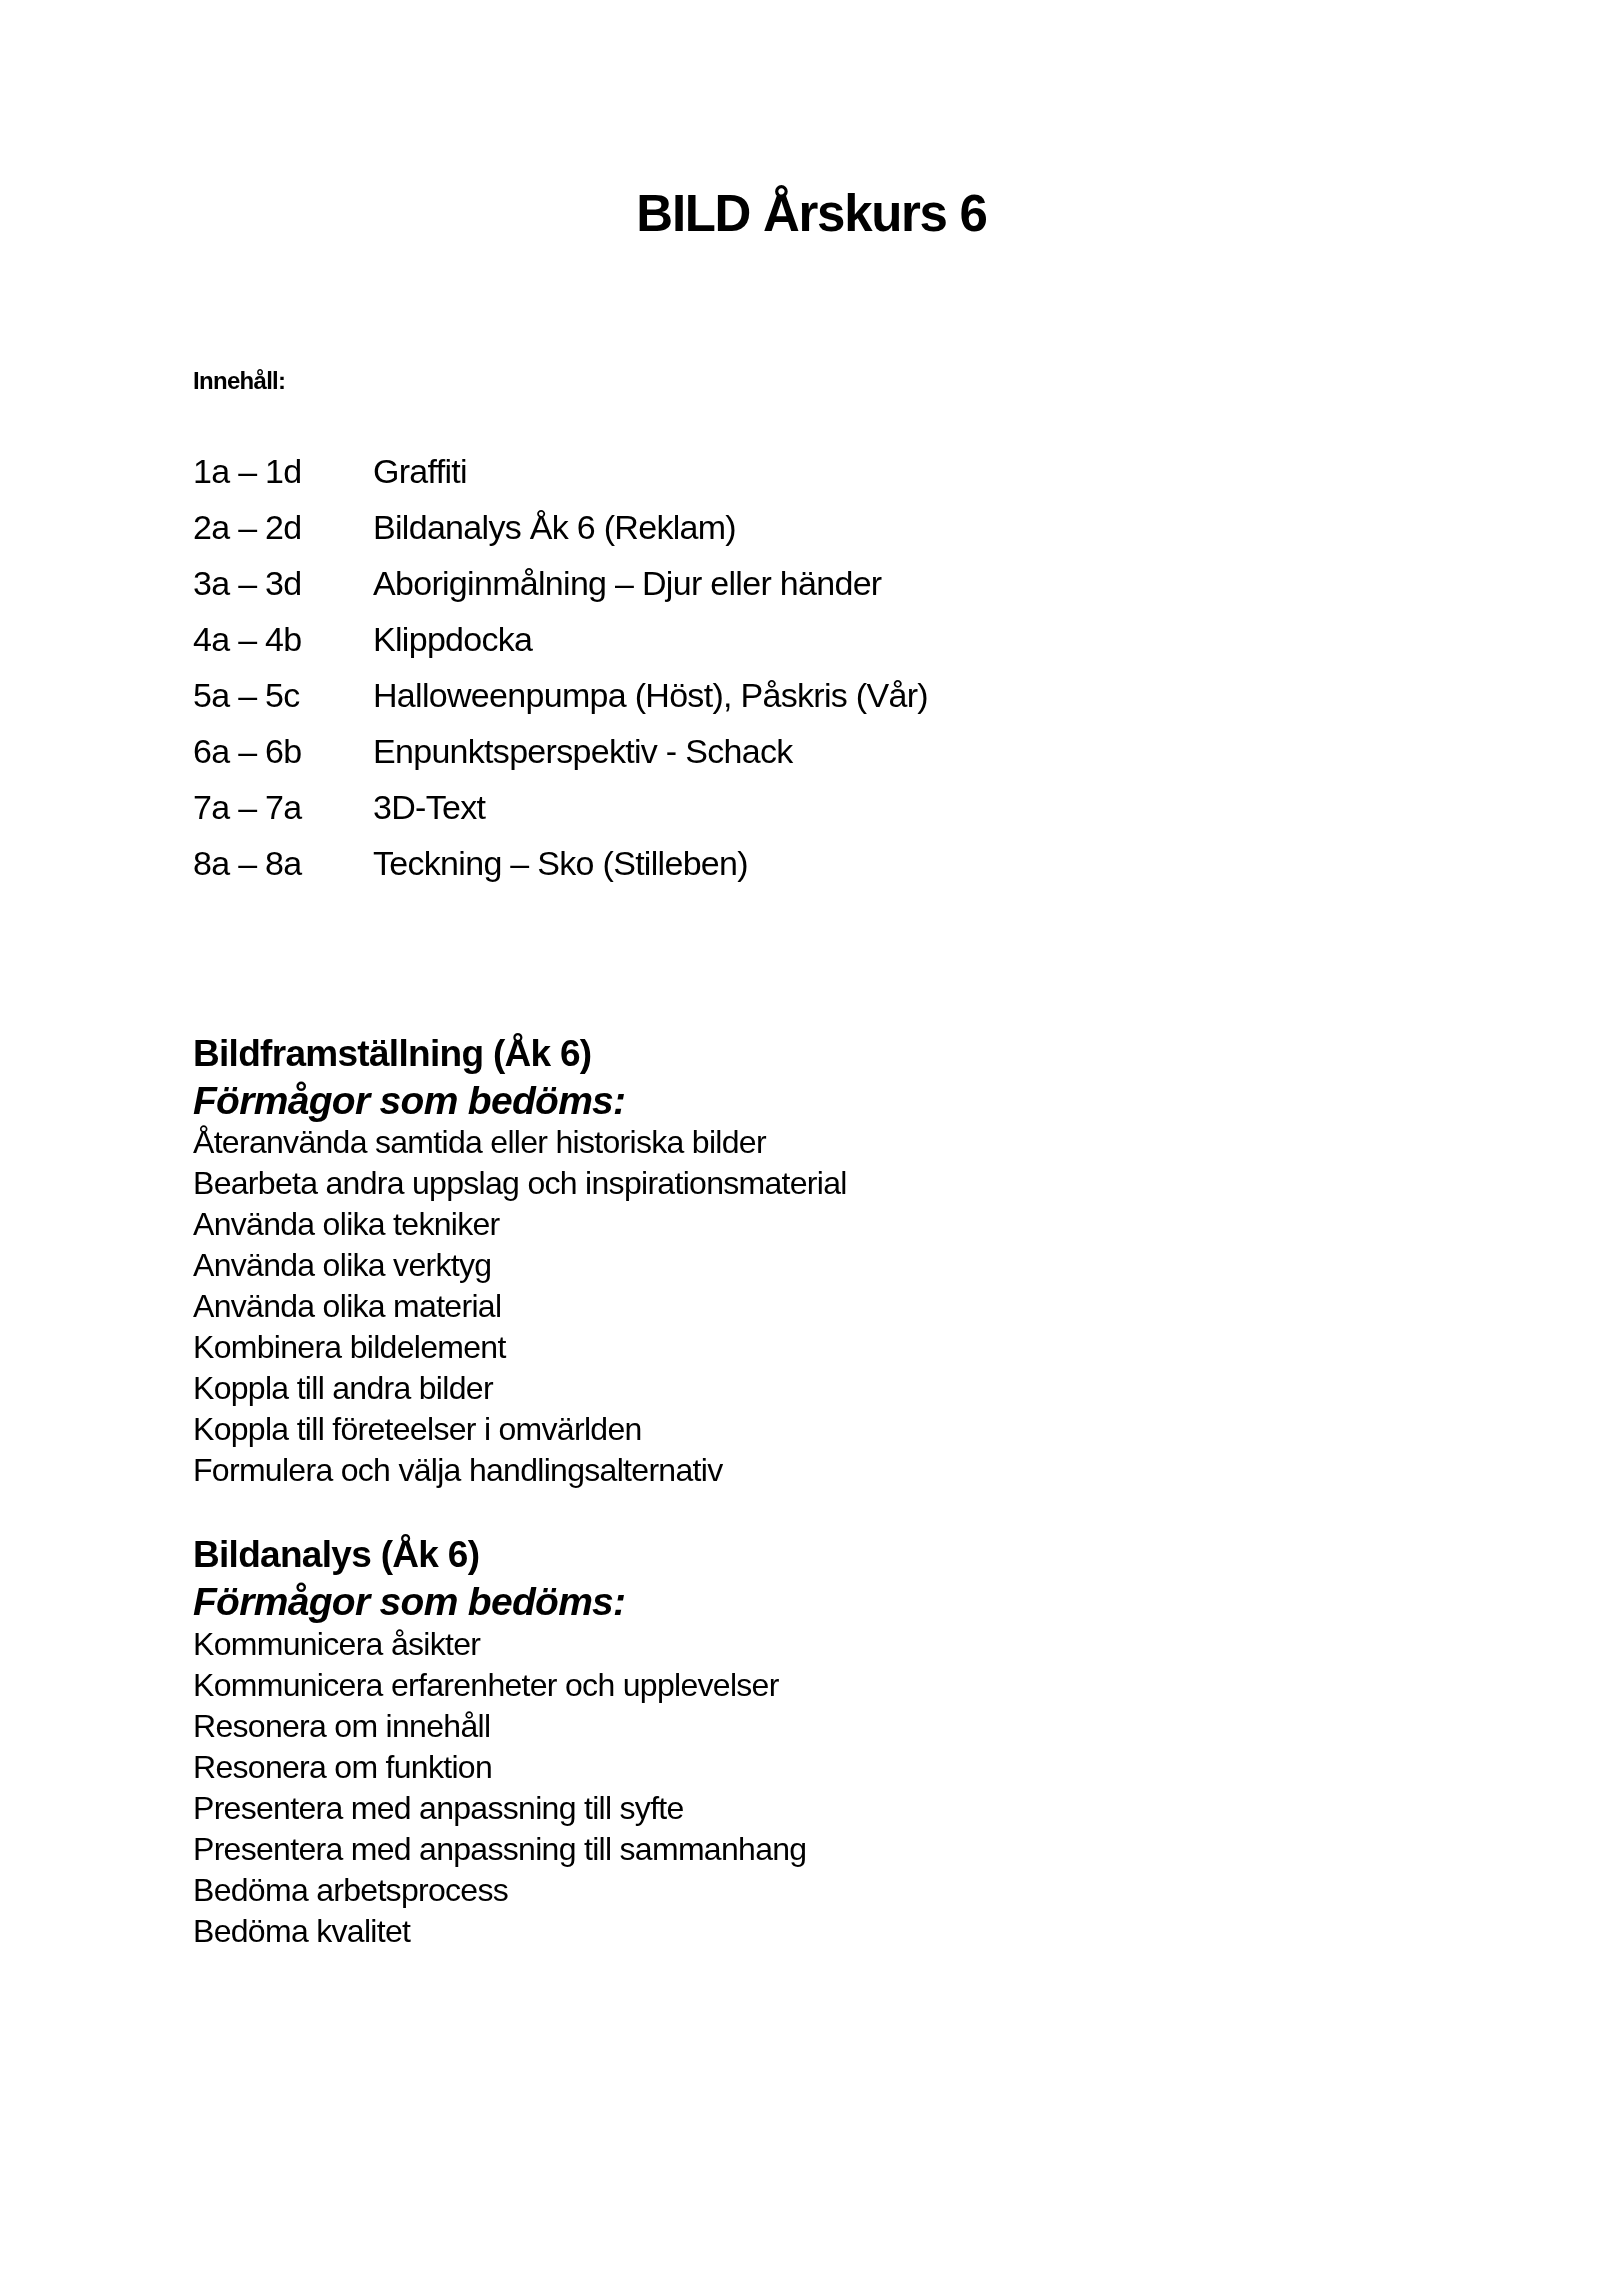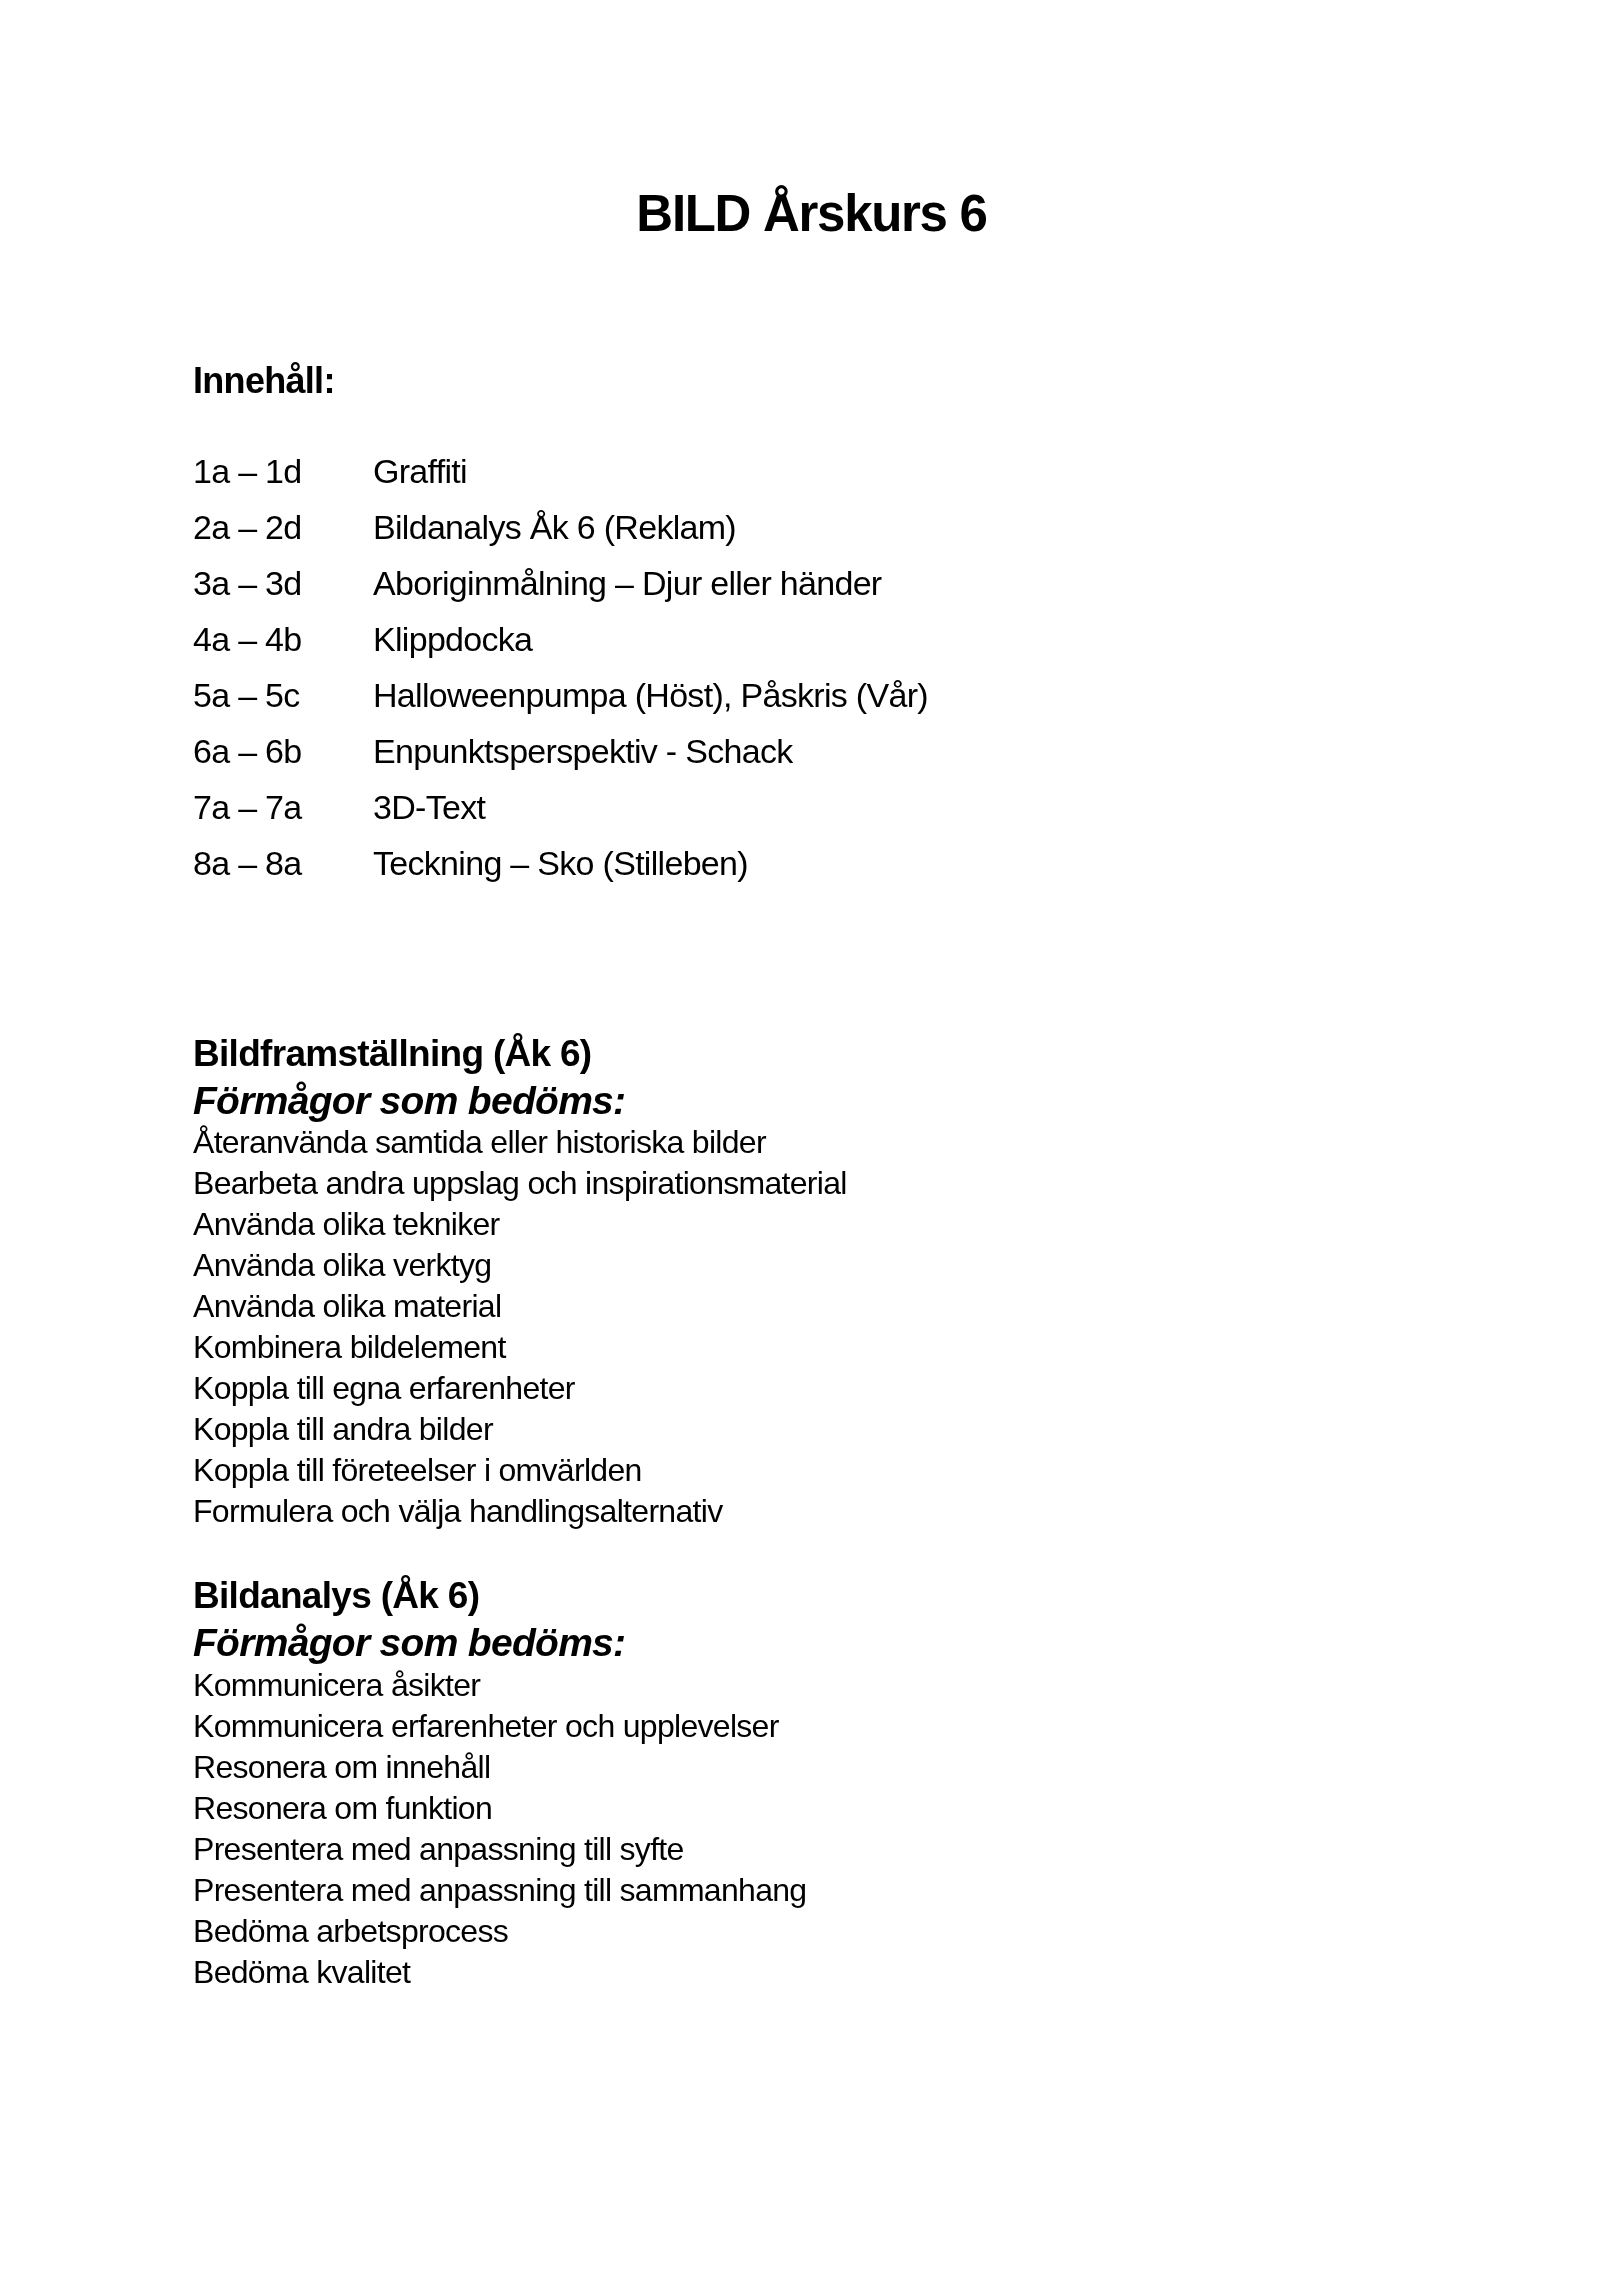--- a/index.html
+++ b/index.html
@@ -26,21 +26,21 @@
     letter-spacing: -1.3px;
     line-height: 60px;
   }
   .content {
     box-sizing: border-box;
     padding-left: 193px;
     padding-right: 118px;
   }
   .toc-heading {
     margin: 116px 0 0 0;
-    font-size: 36px;
+    font-size: 24px;
     font-weight: 700;
     letter-spacing: -0.7px;
     line-height: 41px;
   }
   .toc {
     margin-top: 42px;
   }
   .toc-row {
     display: flex;
     flex-direction: row;
@@ -144,21 +144,20 @@
           <div class="ability">Bearbeta andra uppslag och inspirationsmaterial</div>
 
           <div class="ability">Använda olika tekniker</div>
 
           <div class="ability">Använda olika verktyg</div>
 
           <div class="ability">Använda olika material</div>
 
           <div class="ability">Kombinera bildelement</div>
 
-          <div class="ability">Koppla till egna erfarenheter</div>
 
           <div class="ability">Koppla till andra bilder</div>
 
           <div class="ability">Koppla till företeelser i omvärlden</div>
 
           <div class="ability">Formulera och välja handlingsalternativ</div>
         </div>
     </section>
 
     <section class="sec sec-1">

